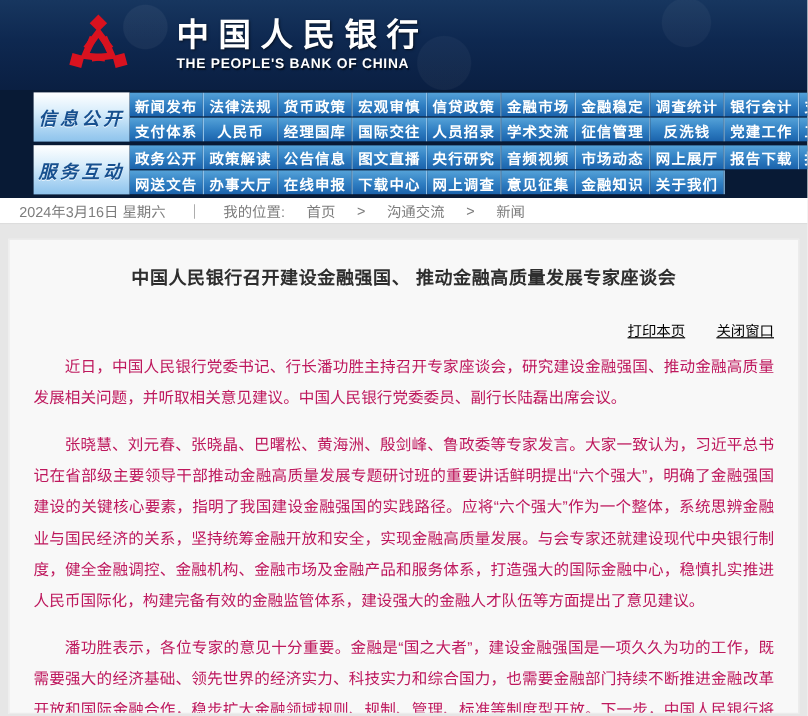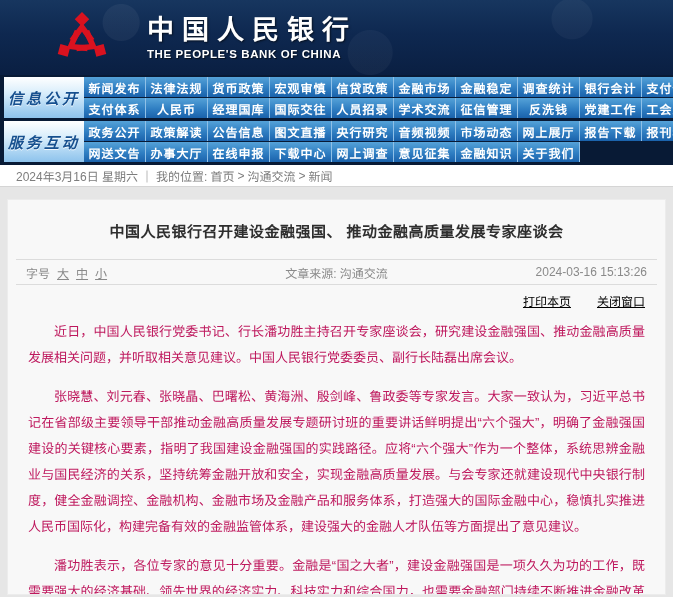--- a/index.html
+++ b/index.html
@@ -26,21 +26,21 @@
     font-family:"DejaVu Serif","Liberation Serif",serif;
     font-size:27px; font-weight:bold; letter-spacing:8px; line-height:30px;
     text-shadow:1px 1px 2px rgba(0,0,0,.6);
   }
   .brand-en {
     font-size:11.5px; font-weight:bold; letter-spacing:0.6px; margin-top:3px;
     text-shadow:1px 1px 1px rgba(0,0,0,.6);
   }
   
   .nav { background:#081a35; padding:2px 0 3px 4px; }
-  .nav-group { display:flex; margin-bottom:3px; }
+  .nav-group { display:flex; margin-bottom:3px;margin-left:24px; }
   .nav-group:last-child { margin-bottom:0;justify-content:center; }
   .nav-label {
     width:80px; flex:0 0 auto;
     display:flex; align-items:center; justify-content:center;
     background:linear-gradient(180deg,#ffffff 0%, #d8edfb 40%, #9fcdf0 85%, #8ec3ec 100%);
     color:#17508f; font-weight:bold; font-style:italic;
     font-size:15px; letter-spacing:3px;
     text-shadow:0 1px 0 rgba(255,255,255,.8);
   }
   .nav-rows { flex:1 1 auto; overflow:hidden; }
@@ -50,21 +50,21 @@
     background:linear-gradient(180deg,#55a2d8 0%, #2f7ec2 55%, #1a62ab 100%);
     border-right:1px solid #8fc0e7;
     color:#fff; font-size:12px; font-weight:bold; letter-spacing:1px;
     display:flex; align-items:center; justify-content:center;
     cursor:pointer; white-space:nowrap; overflow:hidden;
   }
   
   .breadcrumb {
     height:22px; background:#ffffff; border-bottom:1px solid #d5d5d5;
     display:flex; align-items:center; padding-left:16px;
-    font-size:12px; color:#7d7d7d; gap:3px; white-space:nowrap;
+    font-size:12px; color:#7d7d7d; gap:18px; white-space:nowrap;
   }
   .breadcrumb .link { cursor:pointer; }
   
   .content {
     margin:12px 7px 0 7px; background:#f8f8f8; border:1px solid #ececec;
     height:396px; overflow:hidden;
   }
   .article-title {
     text-align:center; font-size:15px; font-weight:bold; color:#2e2e2e;
     padding:20px 30px 18px 30px; letter-spacing:0.5px;
@@ -180,30 +180,20 @@
   <span class="link">首页</span>
   <span>&gt;</span>
   <span class="link">沟通交流</span>
   <span>&gt;</span>
   <span>新闻</span>
 </div>
 
 <div class="content">
   <div class="article-title">中国人民银行召开建设金融强国、 推动金融高质量发展专家座谈会</div>
 
-  <div class="meta-row">
-    <div class="meta-left">
-      <span>字号</span>
-      <span class="fs-link">大</span>
-      <span class="fs-link">中</span>
-      <span class="fs-link">小</span>
-    </div>
-    <div class="meta-center">文章来源: 沟通交流</div>
-    <div class="meta-right">2024-03-16 15:13:26</div>
-  </div>
 
   <div class="action-row">
     <span class="action-link">打印本页</span>
     <span class="action-link">关闭窗口</span>
   </div>
 
   <div class="article-body">
 
   <p>近日，中国人民银行党委书记、行长潘功胜主持召开专家座谈会，研究建设金融强国、推动金融高质量发展相关问题，并听取相关意见建议。中国人民银行党委委员、副行长陆磊出席会议。</p>
       <p>张晓慧、刘元春、张晓晶、巴曙松、黄海洲、殷剑峰、鲁政委等专家发言。大家一致认为，习近平总书记在省部级主要领导干部推动金融高质量发展专题研讨班的重要讲话鲜明提出“六个强大”，明确了金融强国建设的关键核心要素，指明了我国建设金融强国的实践路径。应将“六个强大”作为一个整体，系统思辨金融业与国民经济的关系，坚持统筹金融开放和安全，实现金融高质量发展。与会专家还就建设现代中央银行制度，健全金融调控、金融机构、金融市场及金融产品和服务体系，打造强大的国际金融中心，稳慎扎实推进人民币国际化，构建完备有效的金融监管体系，建设强大的金融人才队伍等方面提出了意见建议。</p>

